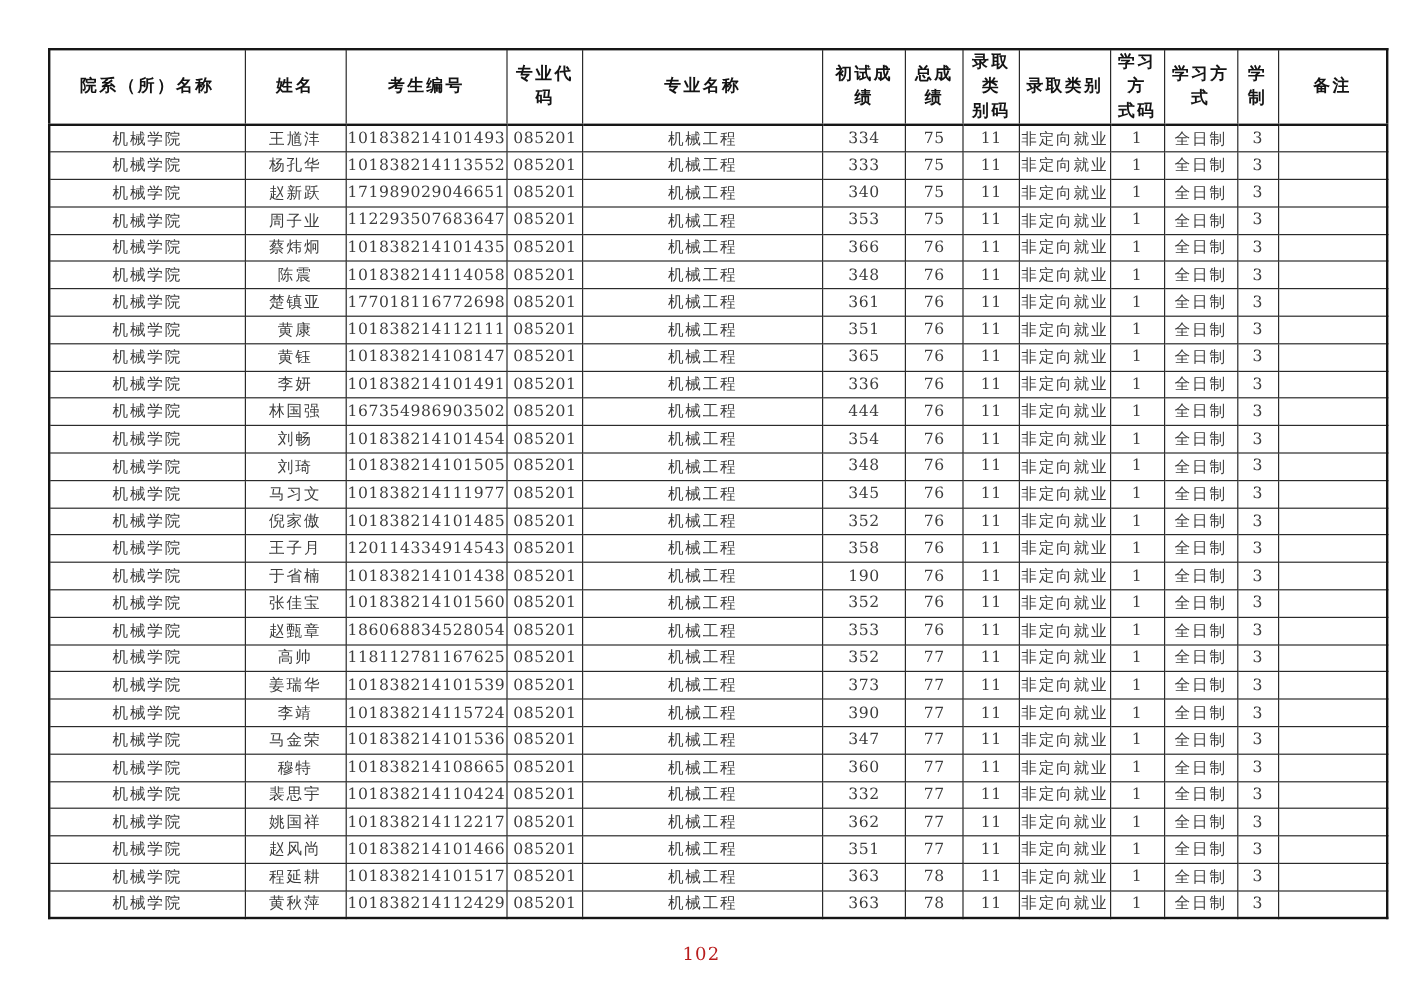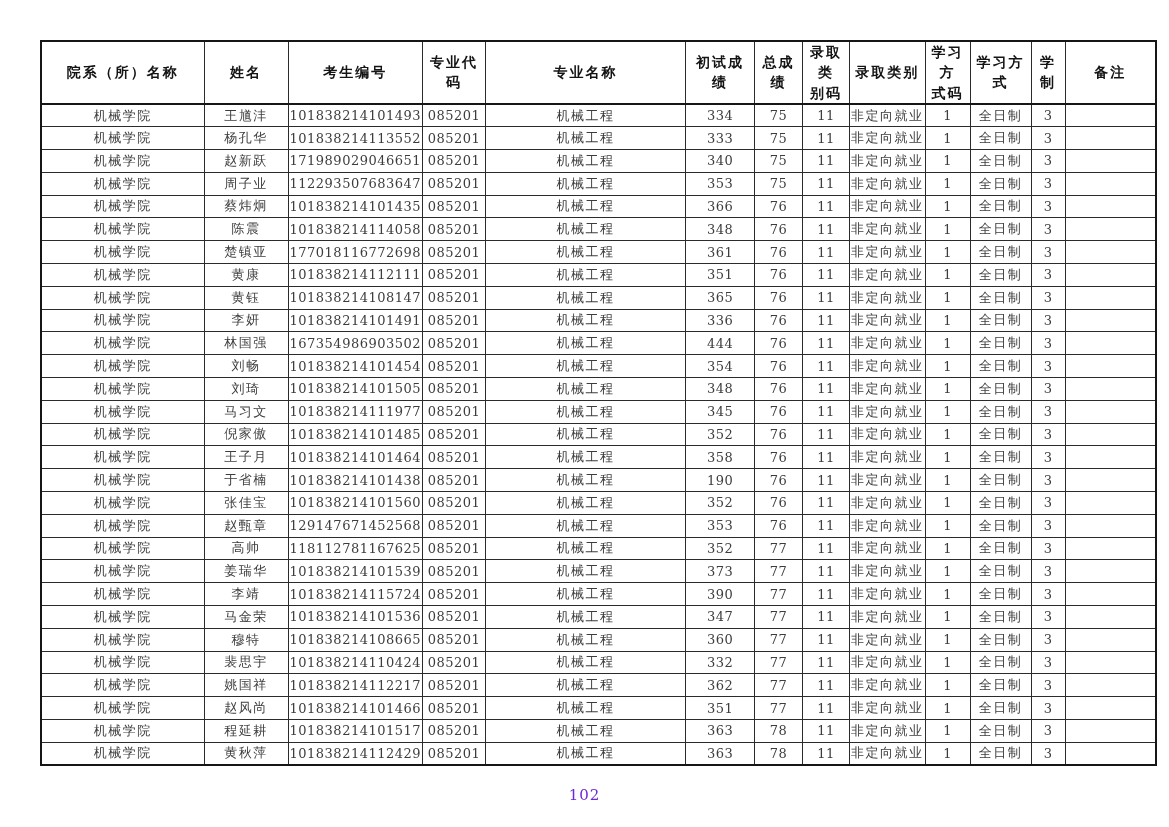--- a/index.html
+++ b/index.html
@@ -60,21 +60,21 @@
   table.admission-table tbody td:nth-child(12) {
     letter-spacing: 0.5px;
   }
   .page-number {
     position: absolute;
     left: 0;
     right: 0;
     top: 786px;
     text-align: center;
     font-size: 15px;
-    color: #6d28d9;
+    color: #b91c1c;
     letter-spacing: 1px;
   }
 </style>
 </head>
 <body>
 
 <div class="page">
   <table class="admission-table">
     <colgroup>
         <col style="width: 163px;">
@@ -335,21 +335,21 @@
           <td>11</td>
           <td>非定向就业</td>
           <td>1</td>
           <td>全日制</td>
           <td>3</td>
           <td></td>
         </tr>
         <tr>
           <td>机械学院</td>
           <td>王子月</td>
-          <td>101838214101464</td>
+          <td>120114334914543</td>
           <td>085201</td>
           <td>机械工程</td>
           <td>358</td>
           <td>76</td>
           <td>11</td>
           <td>非定向就业</td>
           <td>1</td>
           <td>全日制</td>
           <td>3</td>
           <td></td>
@@ -380,21 +380,21 @@
           <td>11</td>
           <td>非定向就业</td>
           <td>1</td>
           <td>全日制</td>
           <td>3</td>
           <td></td>
         </tr>
         <tr>
           <td>机械学院</td>
           <td>赵甄章</td>
-          <td>129147671452568</td>
+          <td>186068834528054</td>
           <td>085201</td>
           <td>机械工程</td>
           <td>353</td>
           <td>76</td>
           <td>11</td>
           <td>非定向就业</td>
           <td>1</td>
           <td>全日制</td>
           <td>3</td>
           <td></td>

